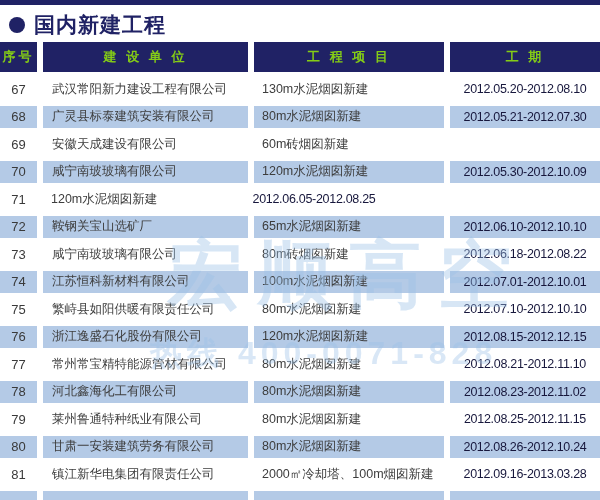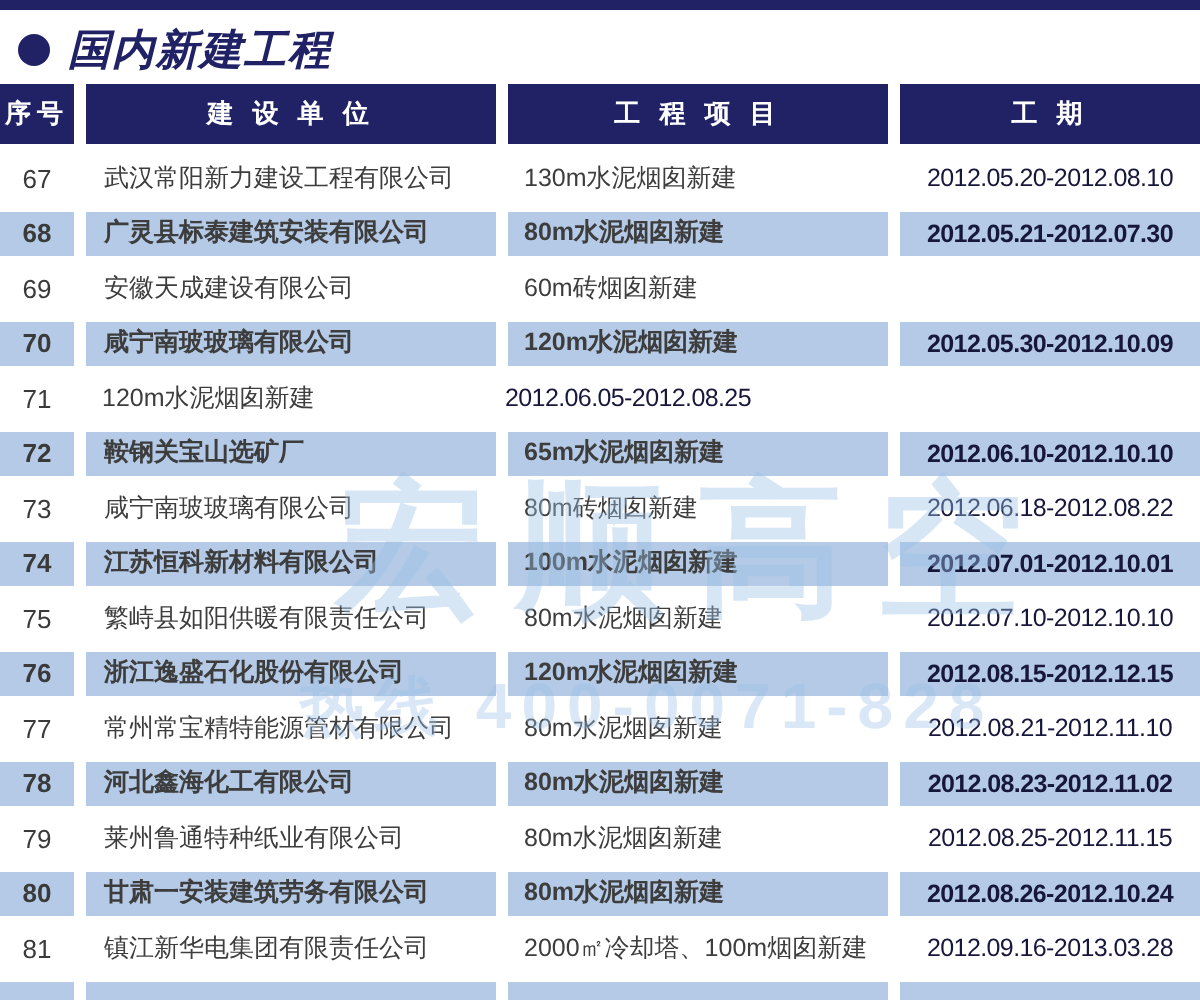--- a/index.html
+++ b/index.html
@@ -17,36 +17,35 @@
     position:absolute; top:11px; left:9px;
     display:flex; align-items:center; gap:9px;
   }
   .bullet {
     width:16px; height:16px; border-radius:50%;
     background:var(--navy,#202265);
   }
   .page-title {
     font-size:21px; font-weight:bold; color:var(--navy,#202265);
     letter-spacing:1px;
-    font-style:italic;
   }
   .thead {
     position:absolute; top:42px; left:0; width:600px; height:30px;
     display:flex; gap:6px;
   }
   .hcell {
-    background:var(--navy,#202265); color:#ffffff; font-weight:bold;
+    background:var(--navy,#202265); color:#84cc16; font-weight:bold;
     font-size:13px; letter-spacing:3px;
     display:flex; align-items:center; justify-content:center;text-align:right;
   }
   .w1 { width:37px; }  .w2 { width:205px; }  .w3 { width:190px; }  .w4 { width:150px; }
   .rows { position:absolute; top:78px; left:0; width:600px; }
   .trow { height:22px; margin-bottom:5.5px; display:flex; gap:6px; }
   .cell { display:flex; align-items:center; background:transparent; }
-  .trow.alt .cell { background:var(--rowblue,#b4cae6);font-weight:bold; }
+  .trow.alt .cell { background:var(--rowblue,#b4cae6); }
   .c-index { width:37px; justify-content:center; font-size:13px; color:#3a3a3a; }
   .c-company { width:205px; padding-left:9px; font-size:12.5px; color:#3d3d3d; }
   .c-project { width:190px; padding-left:8px; font-size:12.5px; color:#3d3d3d; }
   .c-period {
     width:150px; justify-content:center; font-size:12.5px;
     color:#17173c; letter-spacing:-0.3px; font-weight:500;
     white-space:nowrap;
   }
   .watermark {
     position:absolute; pointer-events:none; font-weight:bold;

